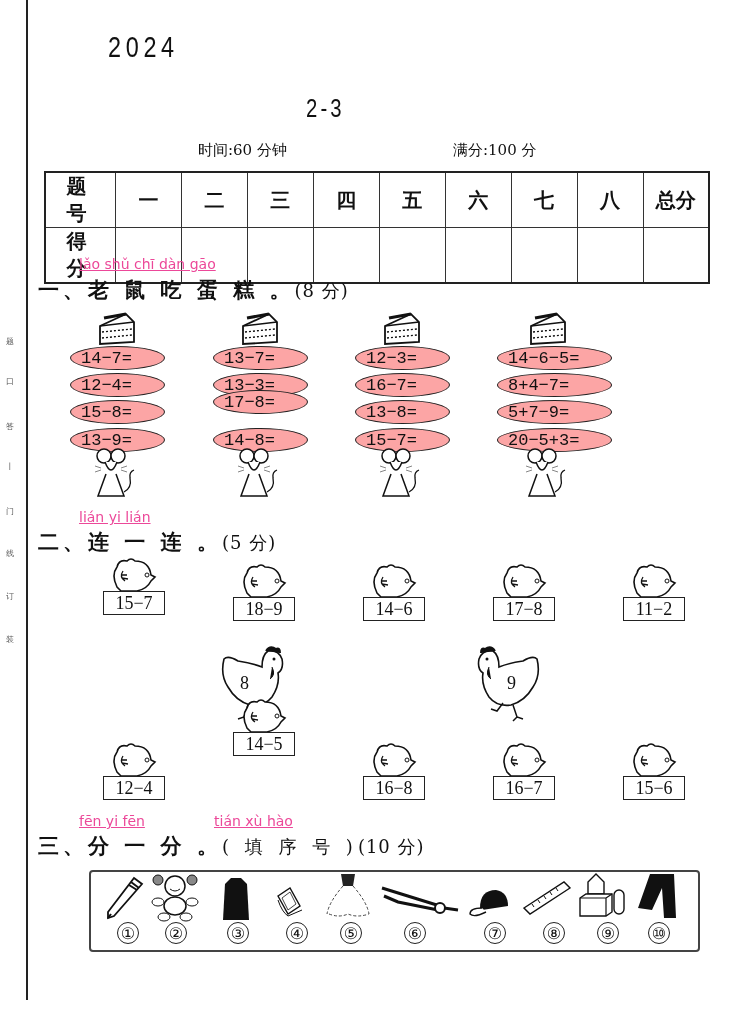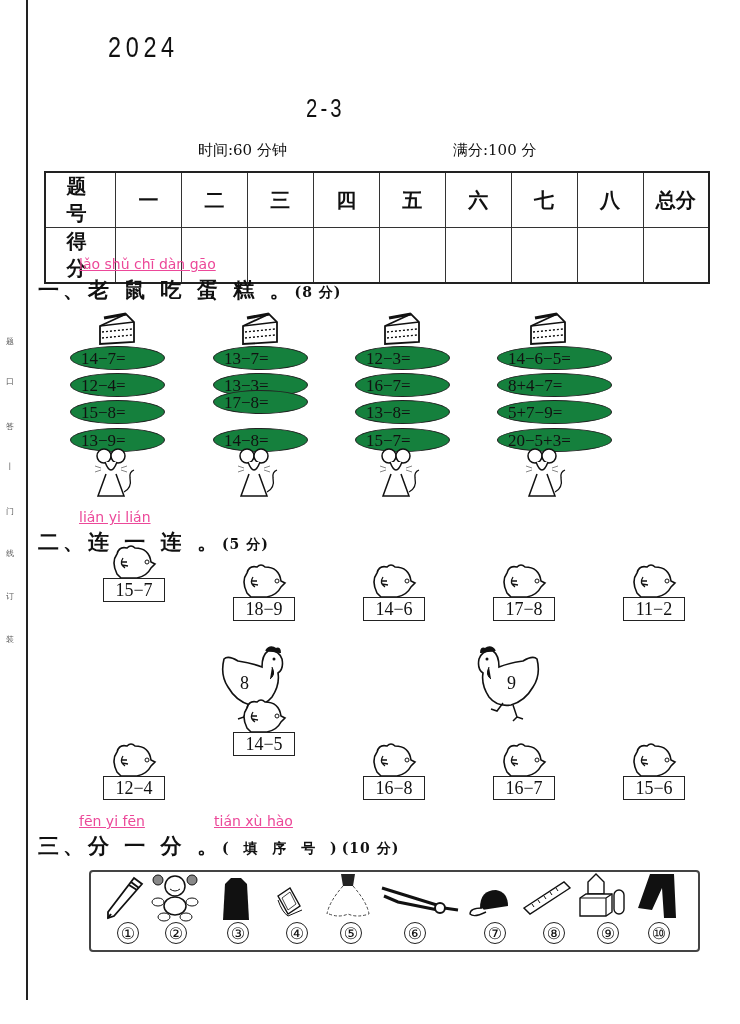--- a/index.html
+++ b/index.html
@@ -16,25 +16,25 @@
   .meta { top: 141px; font-family: "DejaVu Serif", serif; font-size: 15px; }
 
   table.score { position: absolute; left: 44px; top: 171px; width: 666px; height: 76px;
                 border-collapse: collapse; border: 2px solid #222; table-layout: fixed; }
   table.score td { border: 1px solid #333; text-align: center; font-weight: bold;
                    font-size: 20px; padding: 0; height: 37px; }
   table.score td.rowhead { width: 69px; letter-spacing: 8px; }
 
   .pinyin { font-family: "DejaVu Sans", sans-serif; font-size: 14px; color: #ec4899; white-space: pre; text-decoration: underline; }
   .heading { font-family: "DejaVu Sans", sans-serif; font-weight: bold; font-size: 21px; letter-spacing: 4px; white-space: nowrap; }
-  .heading .pts { font-weight: bold; font-family: "DejaVu Serif", serif; font-size: 14px; letter-spacing: 1px; }
+  .heading .pts { font-weight: normal; font-family: "DejaVu Serif", serif; font-size: 18px; letter-spacing: 1px; }
 
   .ellipse { width: 95px; height: 24px; border: 1.5px solid #222; border-radius: 50%;
-             font-family: Liberation Serif, serif; font-size: 17px; line-height: 24px;
-             padding-left: 10px; box-sizing: border-box; background: #15803d; }
+             font-family: Liberation Mono, monospace; font-size: 17px; line-height: 24px;
+             padding-left: 10px; box-sizing: border-box; background: #fca5a5; }
   .eq-col { width: 100px; height: 190px; }
 
   .chick-box { width: 62px; height: 24px; border: 1.5px solid #222; box-sizing: border-box;
                font-family: "Liberation Serif", serif; font-size: 18px; text-align: center; line-height: 22px; background:#fff; }
   .item-num { font-family: "Liberation Serif", serif; font-size: 16px; width: 22px; height: 22px;
               border: 1px solid #222; border-radius: 50%; text-align: center; line-height: 21px; box-sizing: border-box; }
   .items-box { left: 89px; top: 870px; width: 611px; height: 82px; border: 2px solid #444; border-radius: 4px; box-sizing: border-box; }
 </style>
 </head>
 <body>
@@ -170,21 +170,21 @@
     <path d="M32 44 Q40 40 38 30 Q37 24 42 22" fill="none" stroke="#111" stroke-width="1.3"></path>
     <path d="M9 20 L3 18 M9 22 L3 24 M29 20 L35 18 M29 22 L35 24" stroke="#666" stroke-width="0.8"></path>
   </svg>
 </div>
 
 <div class="abs pinyin" style="left:79px;top:509px">lián yi lián</div>
 <div class="abs heading" style="left:38px;top:528px">
   <span>二、</span><span>连 一 连 。</span><span class="pts">(5 分)</span>
 </div>
 
-<div class="abs" style="left:103px;top:544px;width:62px;height:60px">
+<div class="abs" style="left:103px;top:557px;width:62px;height:60px">
   <svg class="abs" style="left:6px;top:0" width="50" height="36" viewBox="0 0 50 36">
       <path d="M8 30 Q2 18 8 10 Q10 2 18 4 Q22 0 26 4 Q40 4 42 18 L46 20 L42 24 Q38 32 28 34 L12 34 Z" fill="#fff" stroke="#111" stroke-width="1.6"></path>
       <path d="M14 14 Q10 20 16 24 M12 18 L18 18 M13 21 L19 22" fill="none" stroke="#111" stroke-width="1.3"></path>
       <circle cx="38" cy="18" r="2" fill="none" stroke="#111" stroke-width="1"></circle>
     </svg>
   <div class="abs chick-box" style="left:0;top:34px">15−7</div>
 </div>
 <div class="abs" style="left:233px;top:563px;width:62px;height:60px">
   <svg class="abs" style="left:6px;top:0" width="50" height="36" viewBox="0 0 50 36">
       <path d="M8 30 Q2 18 8 10 Q10 2 18 4 Q22 0 26 4 Q40 4 42 18 L46 20 L42 24 Q38 32 28 34 L12 34 Z" fill="#fff" stroke="#111" stroke-width="1.6"></path>

